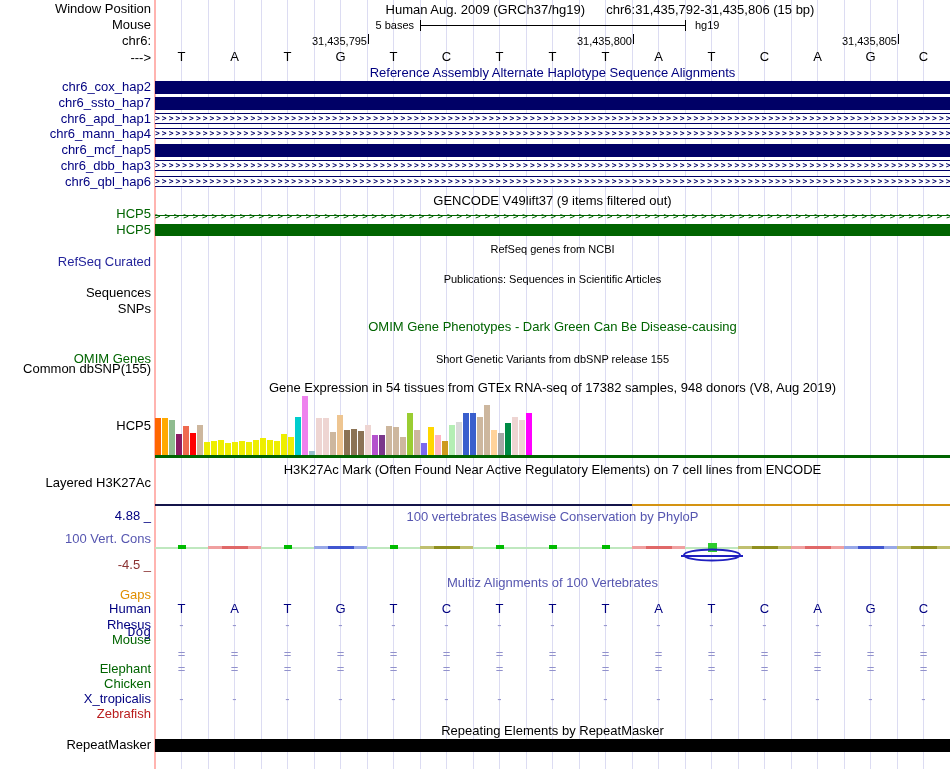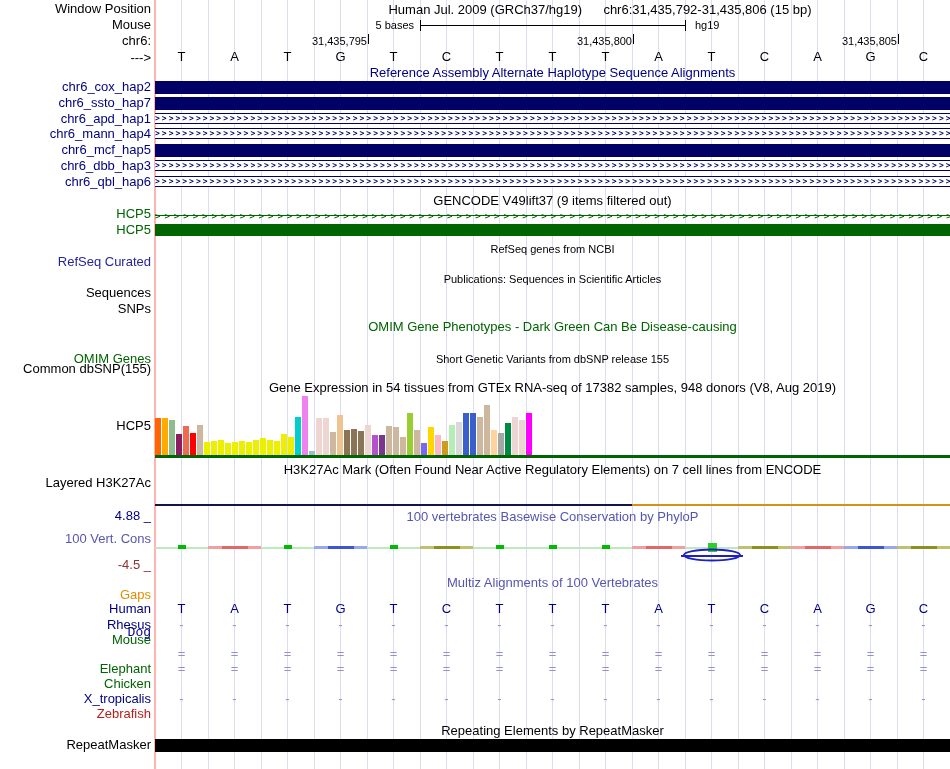--- a/index.html
+++ b/index.html
@@ -73,21 +73,21 @@
       <div class="gridline" style="left: 923px;"></div>
       <div class="gridline" style="left: 949.5px;"></div>
       <div class="rtick" style="left: 368px; top: 34px;"></div>
       <div class="rtick" style="left: 633px; top: 34px;"></div>
       <div class="rtick" style="left: 898px; top: 34px;"></div>
     </div>
   <div class="edge"></div>
 
   <div class="llabel" style="top:2px;">Window Position</div>
   <div class="abs z" style="left:250px;top:2px;width:700px;text-align:center;font-size:13px;white-space:nowrap;">
-    <span>Human Jul. 2009 (GRCh37/hg19)</span>
+    <span>Human Aug. 2009 (GRCh37/hg19)</span>
     <span style="display:inline-block;width:14px;"></span>
     <span>chr6:31,435,792-31,435,806 (15 bp)</span>
   </div>
   <div class="llabel" style="top:18px;">Mouse</div>
   <div class="rlabel z" style="top:18px;right:536px;">5 bases</div>
   <div class="scalebar"></div>
   <div class="rlabel z" style="top:18px;left:695px;">hg19</div>
   <div class="llabel" style="top:34px;">chr6:</div>
   <div class="rlabel z" style="top:34px;right:583px;">31,435,795</div>
   <div class="rlabel z" style="top:34px;right:318px;">31,435,800</div>

